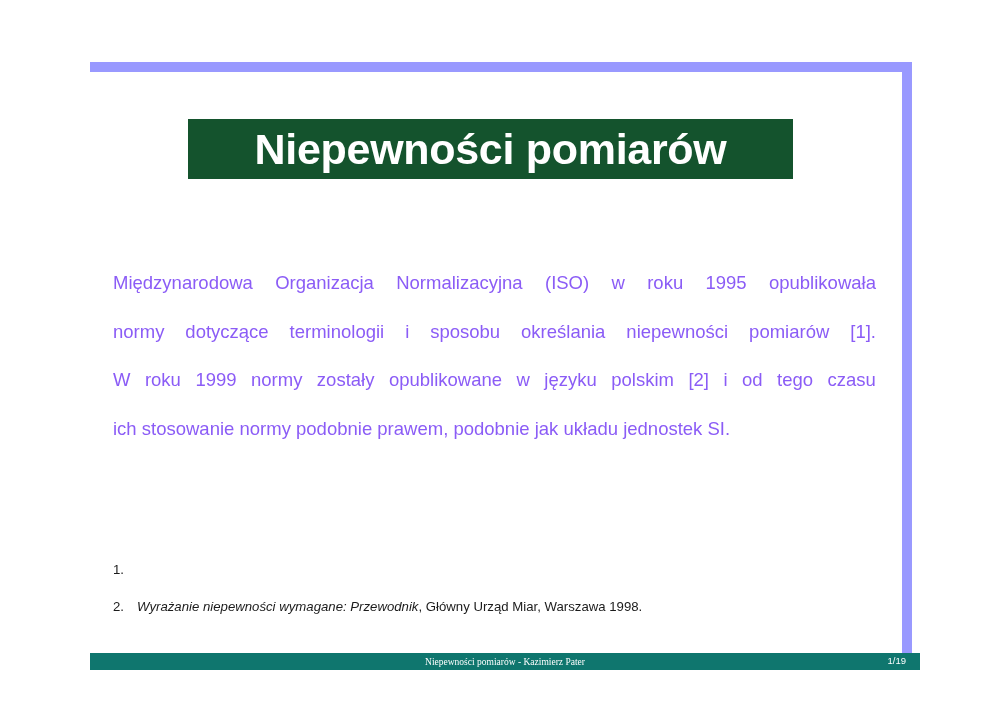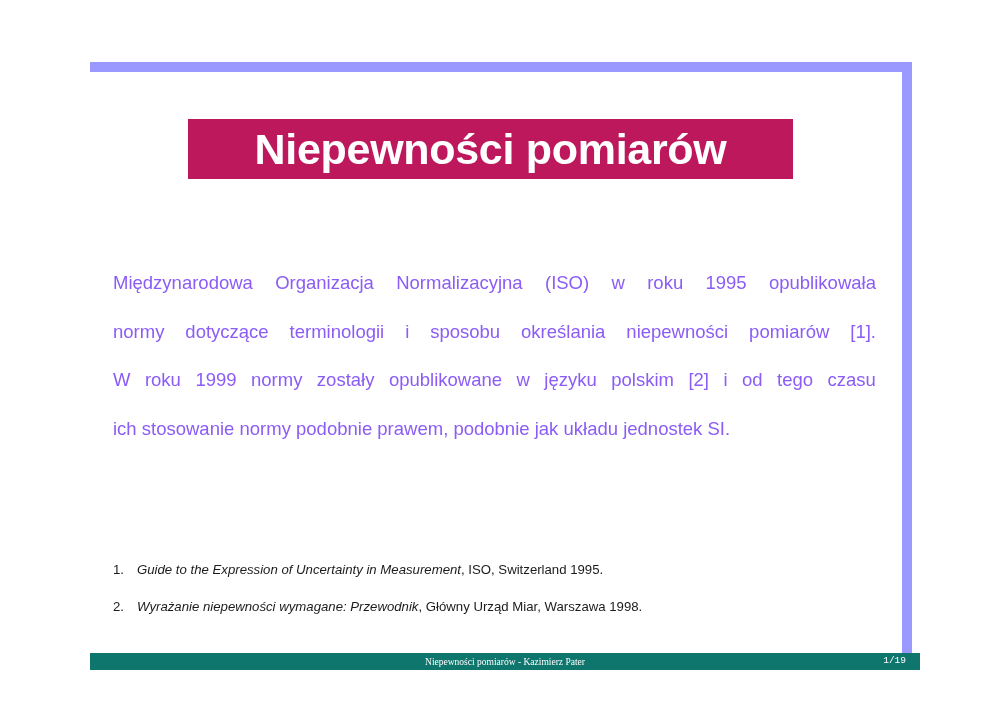--- a/index.html
+++ b/index.html
@@ -39,21 +39,21 @@
     background: #9999ff;
   }
 
   
   .title-block {
     position: absolute;
     left: 188px;
     top: 119px;
     width: 605px;
     height: 60px;
-    background: #be185d;
+    background: #14532d;
     display: flex;
     align-items: center;
     justify-content: center;
   }
   .title-text {
     color: #ffffff;
     font-size: 43px;
     font-weight: bold;
     letter-spacing: -0.3px;
     line-height: 1;
@@ -136,21 +136,21 @@
     white-space: nowrap;
   }
   .footer-page {
     position: absolute;
     right: 14px;
     top: 0;
     height: 15px;
     display: flex;
     align-items: center;
     color: #ffffff;
-    font-family: Liberation Mono, monospace;
+    font-family: Liberation Sans, sans-serif;
     font-size: 9.5px;
   }
 </style>
 </head>
 <body>
 
 <div id="slide">
 
   <div class="frame-top"></div>
   <div class="frame-right"></div>
@@ -196,21 +196,20 @@
         <span class="w">od</span>
         <span class="w">tego</span>
         <span class="w">czasu</span>
       </div>
     <div class="body-line"><span class="w">ich</span>&nbsp;<span class="w">stosowanie</span>&nbsp;<span class="w">normy</span>&nbsp;<span class="w">podobnie</span>&nbsp;<span class="w">prawem,</span>&nbsp;<span class="w">podobnie</span>&nbsp;<span class="w">jak</span>&nbsp;<span class="w">układu</span>&nbsp;<span class="w">jednostek</span>&nbsp;<span class="w">SI.</span></div>
   </div>
 
   <div class="refs">
     <div class="ref-item">
       <span class="ref-num">1.</span>
-      <span><span class="ref-title">Guide to the Expression of Uncertainty in Measurement</span><span class="ref-rest">, ISO, Switzerland 1995.</span></span>
     </div>
     <div class="ref-item">
       <span class="ref-num">2.</span>
       <span><span class="ref-title">Wyrażanie niepewności wymagane: Przewodnik</span><span class="ref-rest">, Główny Urząd Miar, Warszawa 1998.</span></span>
     </div>
   </div>
 
   <div class="footer-bar">
     <div class="footer-center">Niepewności pomiarów - Kazimierz Pater</div>
     <div class="footer-page">1/19</div>

